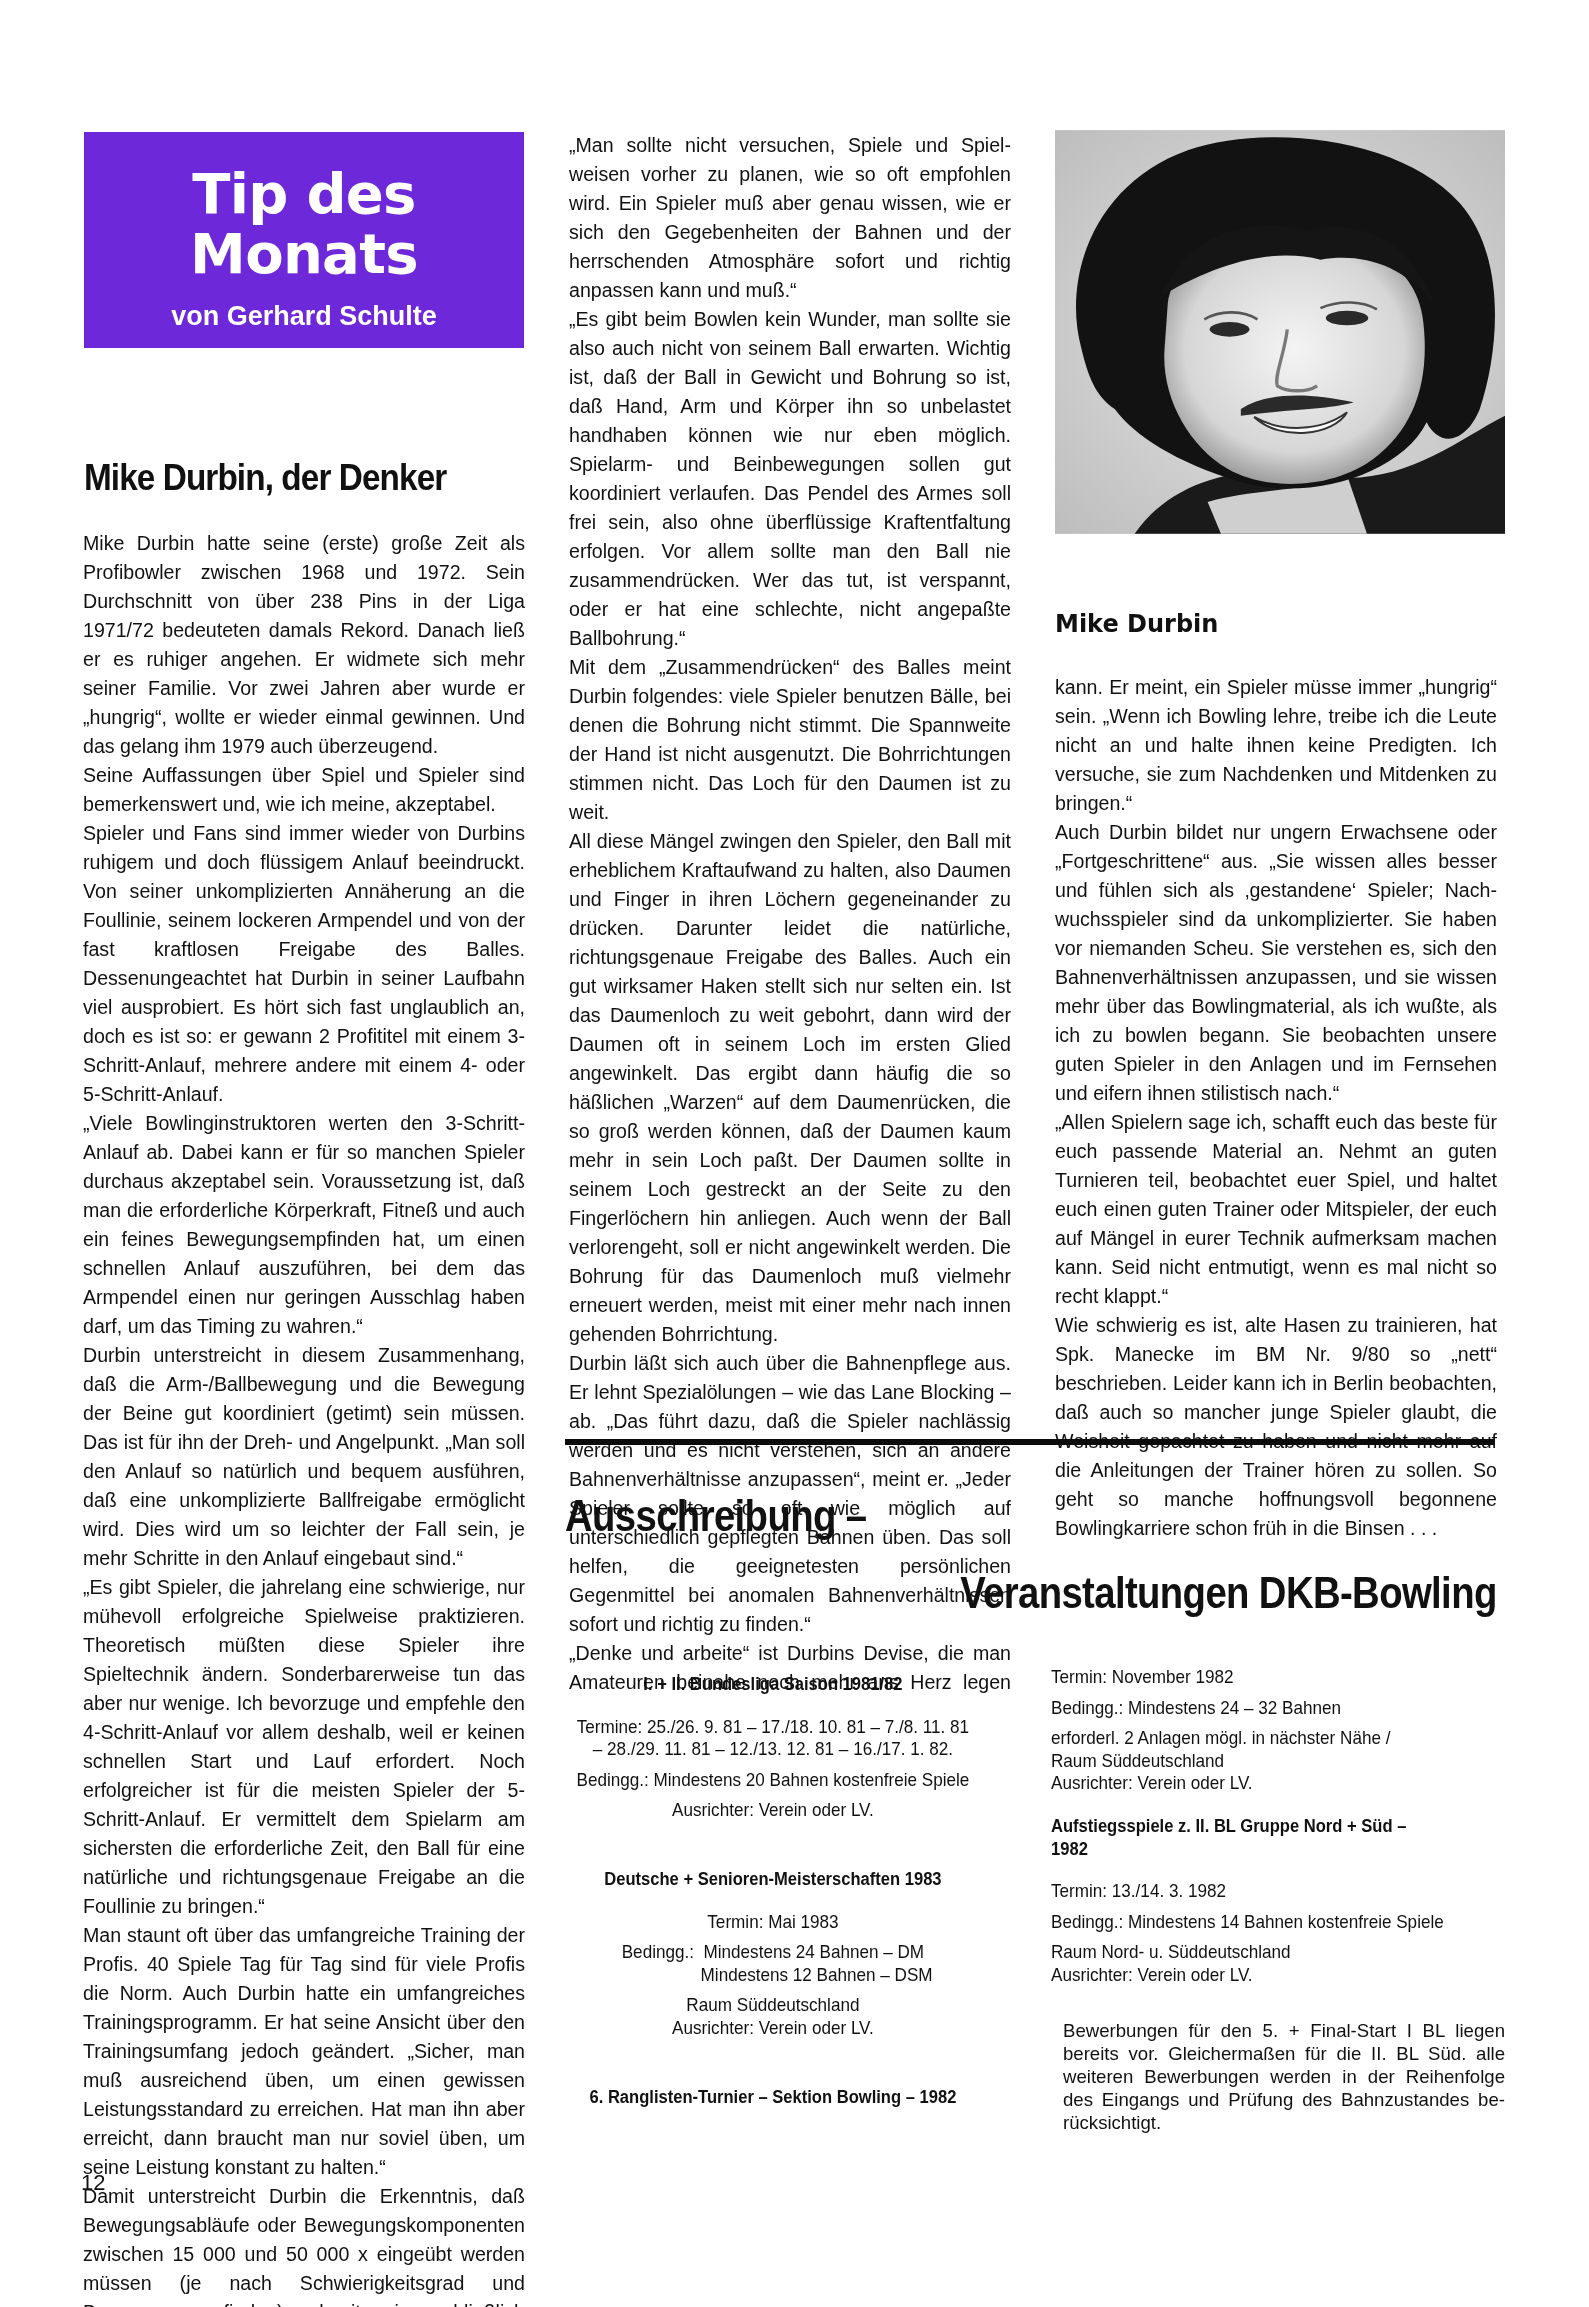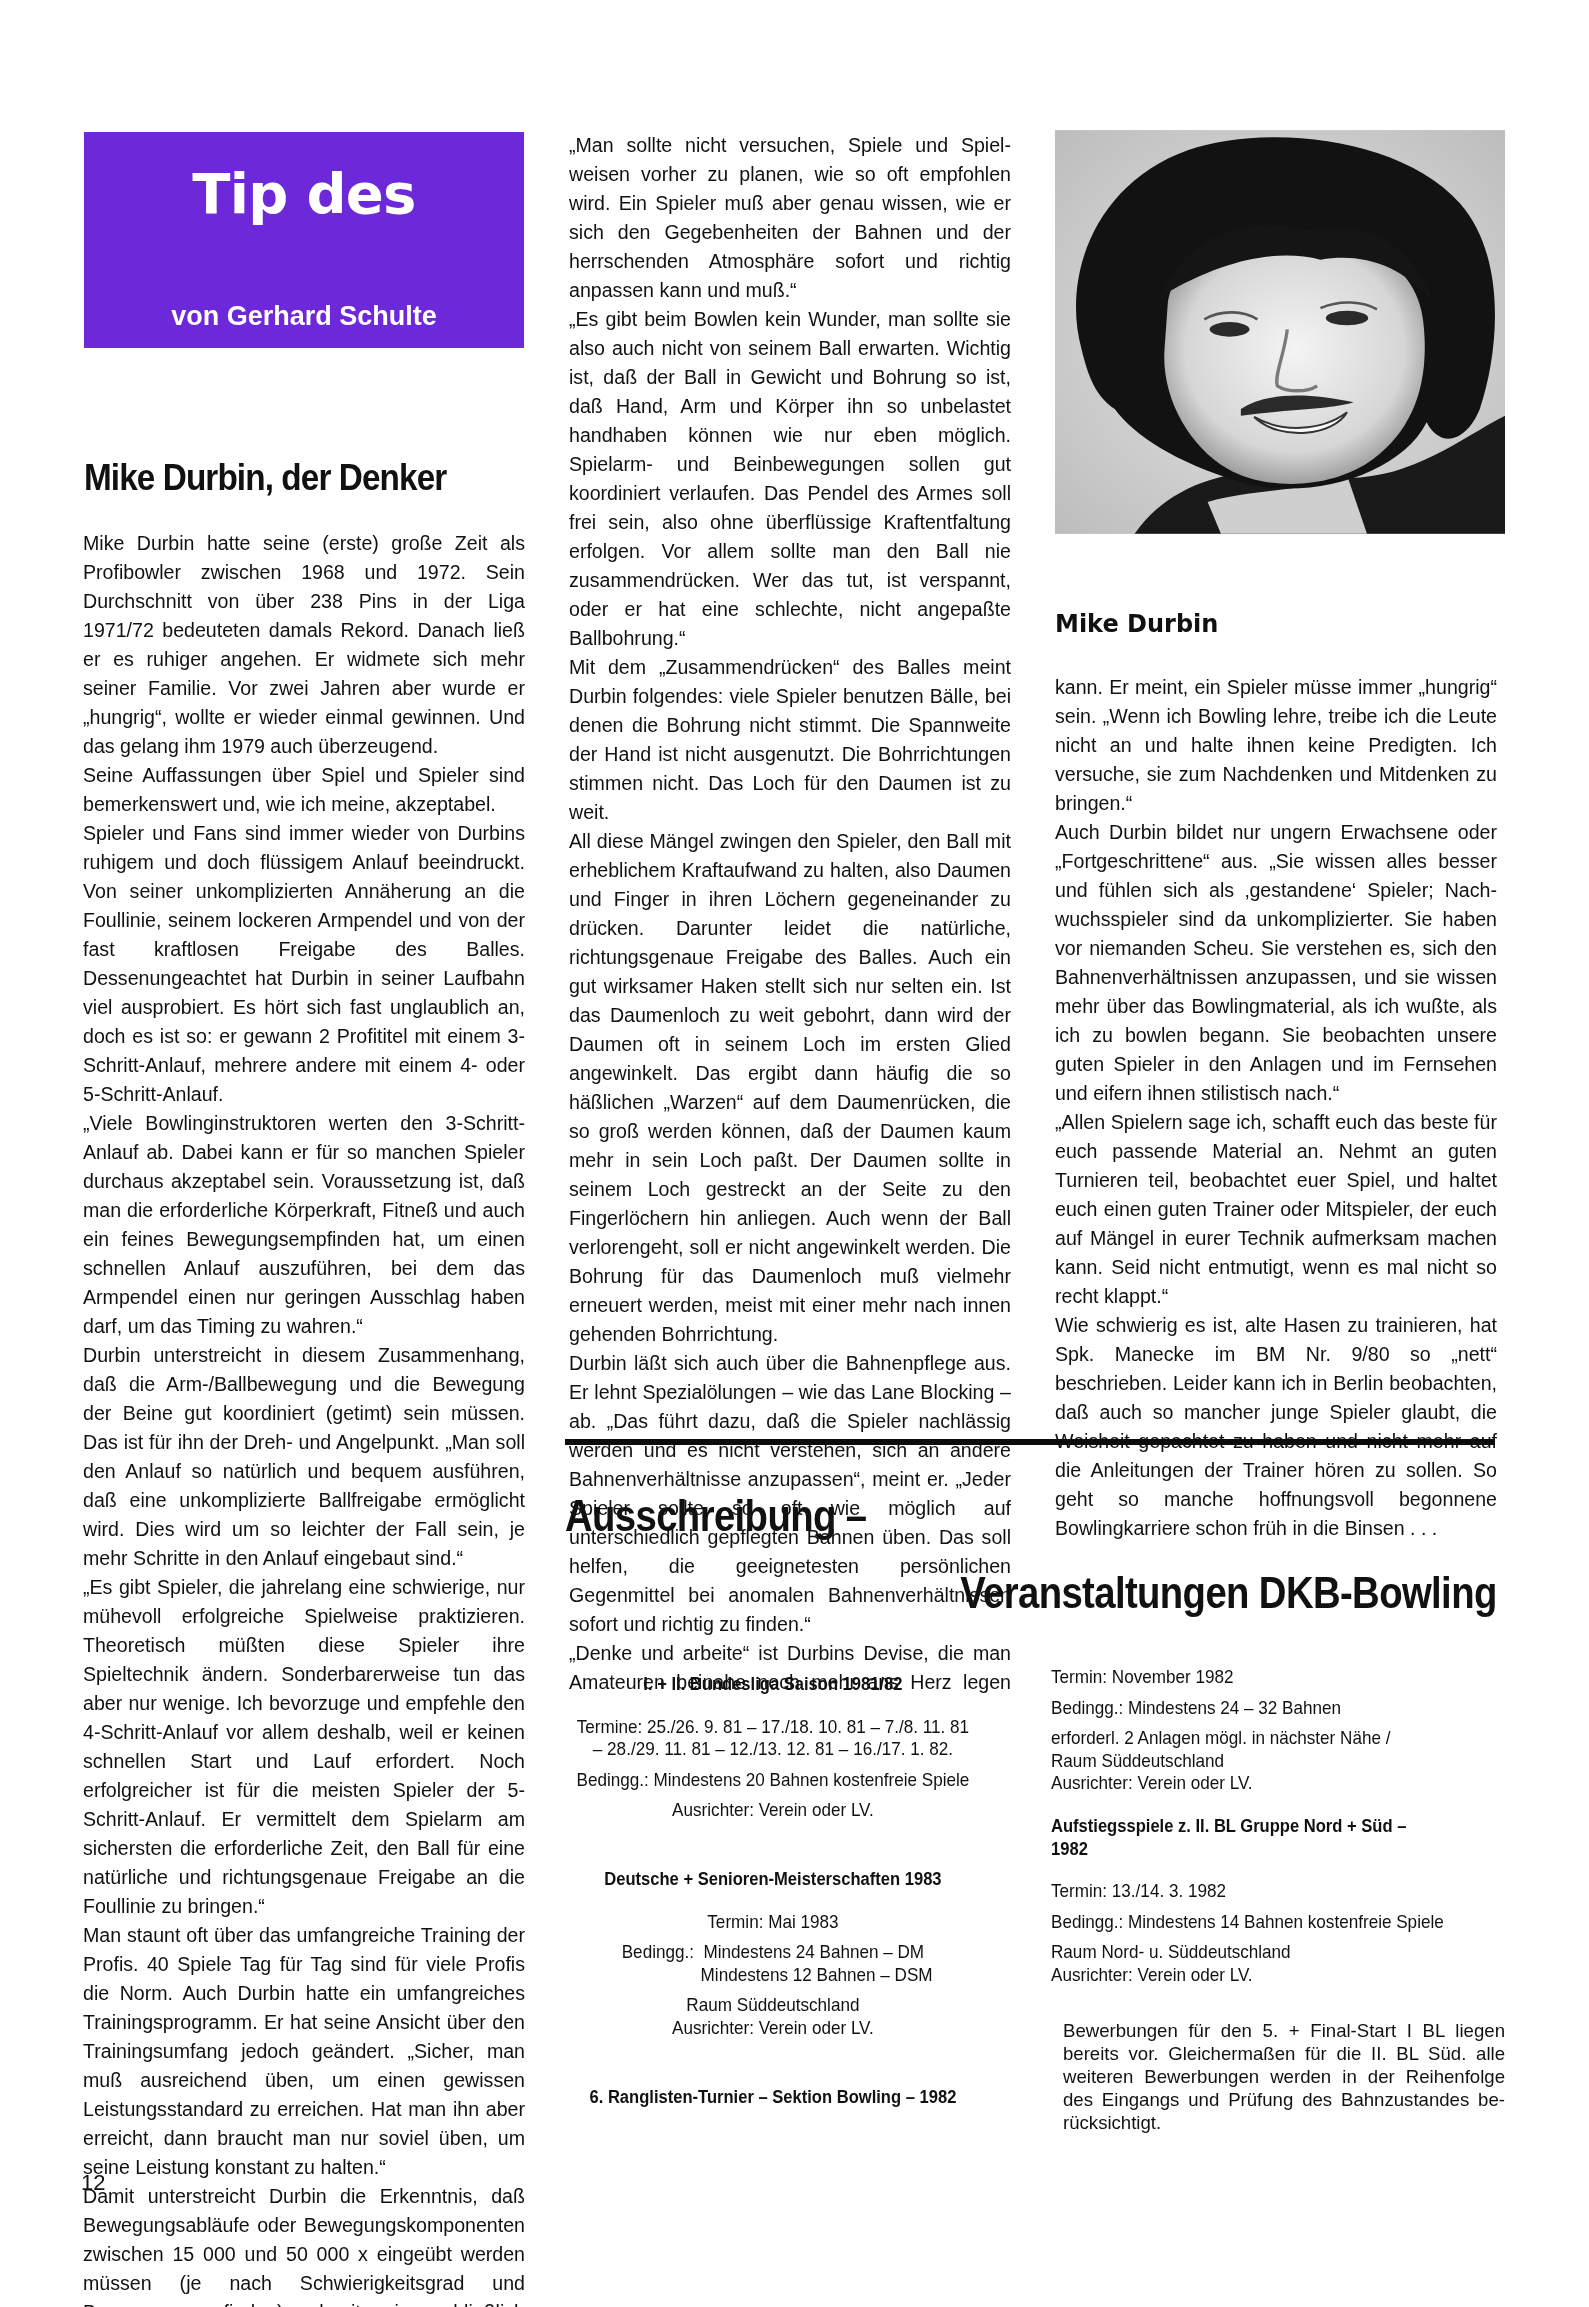--- a/index.html
+++ b/index.html
@@ -36,20 +36,21 @@
   #note { font-size:18.6px; line-height:23px; text-align:justify; margin:12px; width:442px; }
 
   #page-number { position:absolute; left:81px; top:2170px; font-size:22px;text-align:right; }
 </style>
 </head>
 <body>
 
 <div id="header-box">
   <div id="header-title">
     <div>Tip des</div>
+    <div>Monats</div>
   </div>
   <div id="header-author">von Gerhard Schulte</div>
 </div>
 
 <div id="article-title">Mike Durbin, der Denker</div>
 
 <div id="col-left" class="col">
   <p>Mike Durbin hatte seine (erste) große Zeit als Profibowler zwischen 1968 und 1972. Sein Durchschnitt von über 238 Pins in der Liga 1971/72 bedeuteten damals Rekord. Danach ließ er es ruhiger angehen. Er widmete sich mehr seiner Familie. Vor zwei Jahren aber wurde er „hungrig“, wollte er wieder einmal gewinnen. Und das gelang ihm 1979 auch überzeugend.</p>
   <p>Seine Auffassungen über Spiel und Spieler sind bemerkenswert und, wie ich meine, akzeptabel.</p>
   <p>Spieler und Fans sind immer wieder von Durbins ruhigem und doch flüssigem Anlauf beein­druckt. Von seiner unkomplizierten Annäherung an die Foullinie, seinem lockeren Armpendel und von der fast kraftlosen Freigabe des Balles. Dessenungeachtet hat Durbin in seiner Lauf­bahn viel ausprobiert. Es hört sich fast unglaub­lich an, doch es ist so: er gewann 2 Profititel mit einem 3-Schritt-Anlauf, mehrere andere mit einem 4- oder 5-Schritt-Anlauf.</p>

